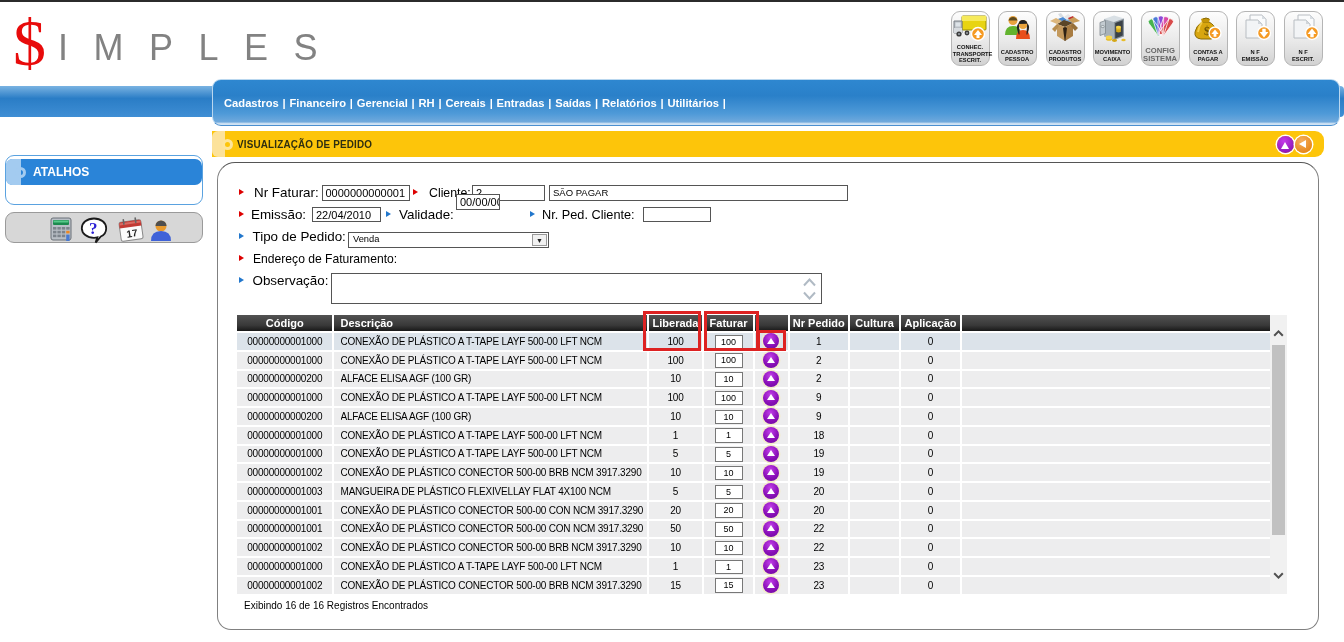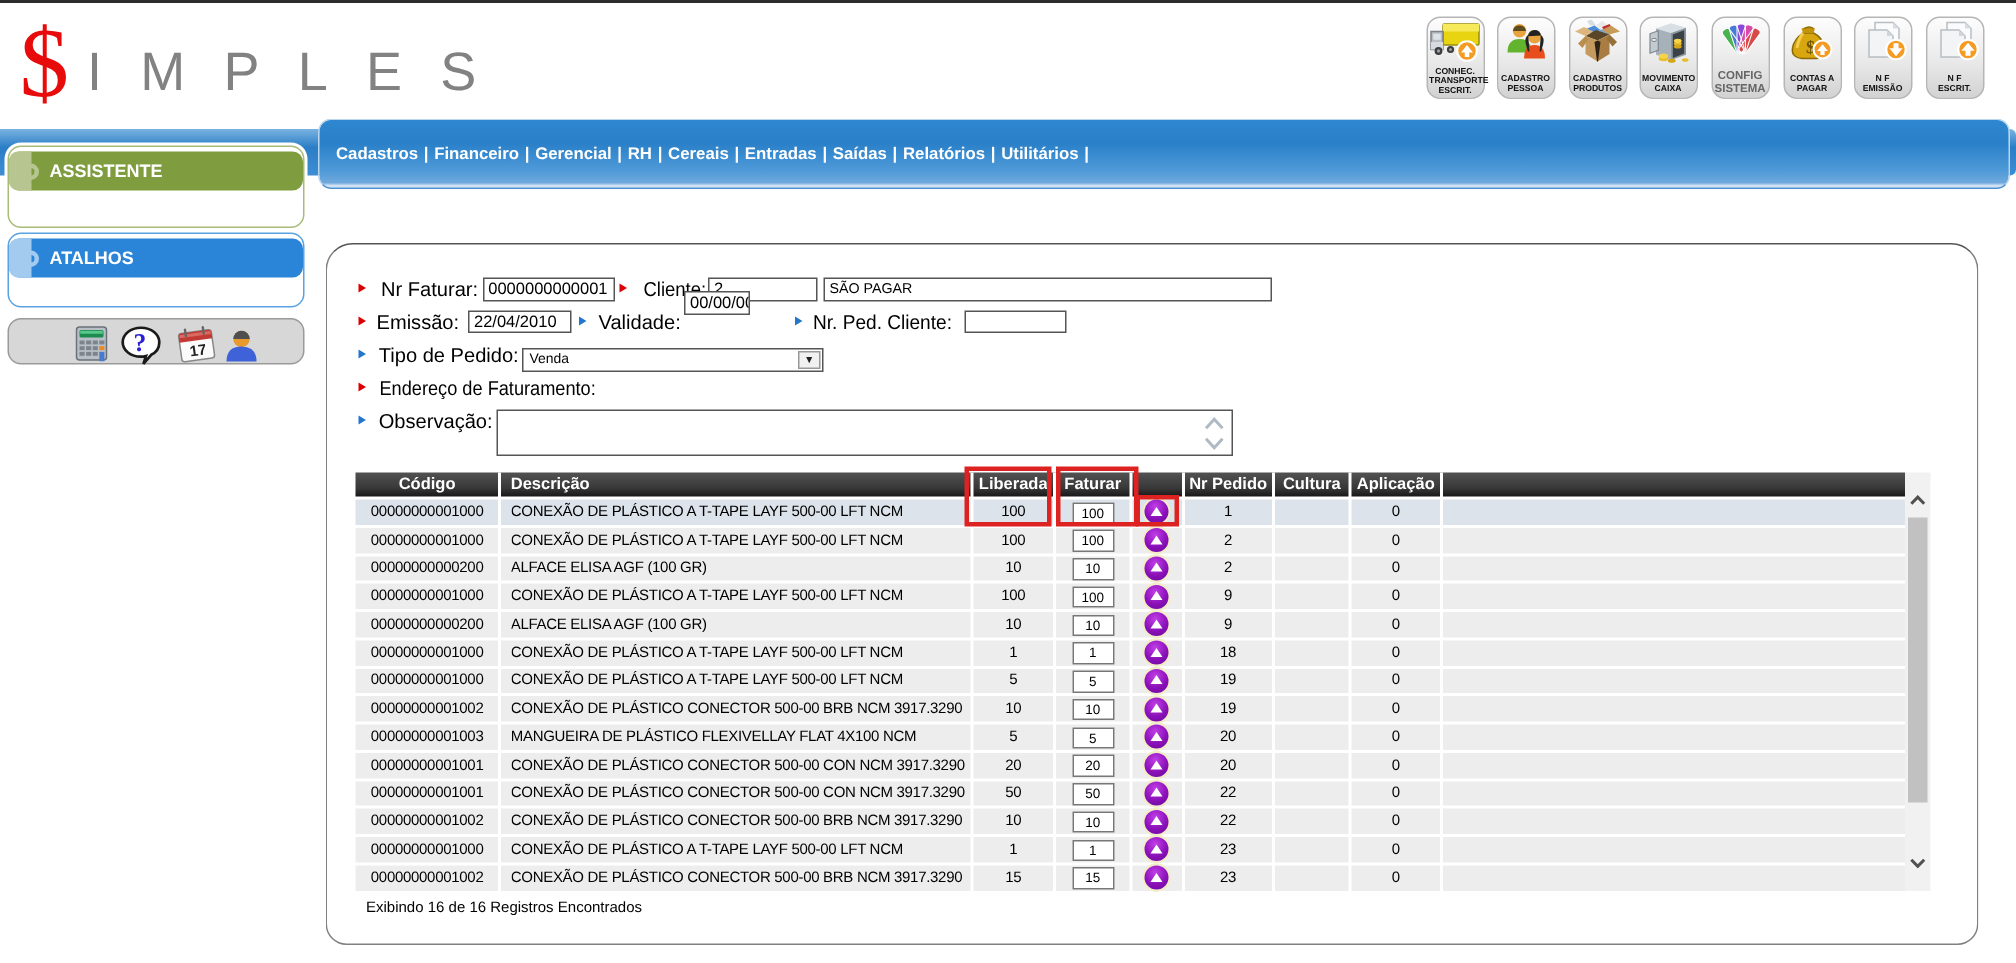--- a/index.html
+++ b/index.html
@@ -190,30 +190,34 @@
 <circle cx="24" cy="20" r="6.5" fill="#f59a23" stroke="#fff" stroke-width="1.4"></circle>
 <path d="M24 15.5 L28.4 20.9 L25.7 20.9 L25.7 24.2 L22.3 24.2 L22.3 20.9 L19.6 20.9 Z" fill="#fff"></path>
 </svg></div>
       <div class="tlabel">N F<br>ESCRIT.</div>
     </div>
 <div id="navstrip"></div>
 <div id="navtab">
       <div class="menu"><span>Cadastros</span><span>|</span><span>Financeiro</span><span>|</span><span>Gerencial</span><span>|</span><span>RH</span><span>|</span><span>Cereais</span><span>|</span><span>Entradas</span><span>|</span><span>Saídas</span><span>|</span><span>Relatórios</span><span>|</span><span>Utilitários</span><span>|</span></div>
     </div>
 
+<div id="titlebar">
+      <div class="tab"></div>
+      <div class="notch"></div>
+      <div class="t">VISUALIZAÇÃO DE PEDIDO</div>
+<div class="cbtn" id="cb1">
+        <div class="cbtri-up"></div>
+      </div>
+<div class="cbtn" id="cb2">
+        <div class="cbtri-left"></div>
+      </div>
+</div>
 
 <div id="panel"></div>
 
-<div class="sidepanel" id="sp1">
-      <div class="sphead">
-        <div class="sptab"></div>
-        <div class="spnotch"></div>
-        <div class="sptitle">ASSISTENTE</div>
-      </div>
-    </div>
 <div class="sidepanel" id="sp2">
       <div class="sphead">
         <div class="sptab"></div>
         <div class="spnotch"></div>
         <div class="sptitle">ATALHOS</div>
       </div>
     </div>
 <div id="iconbar">
 <svg style="left:44px" width="22" height="24" viewBox="0 0 22 24">
         <rect x="1" y="1" width="20" height="22" rx="2" fill="#b9bfc6" stroke="#6b7178"></rect>

